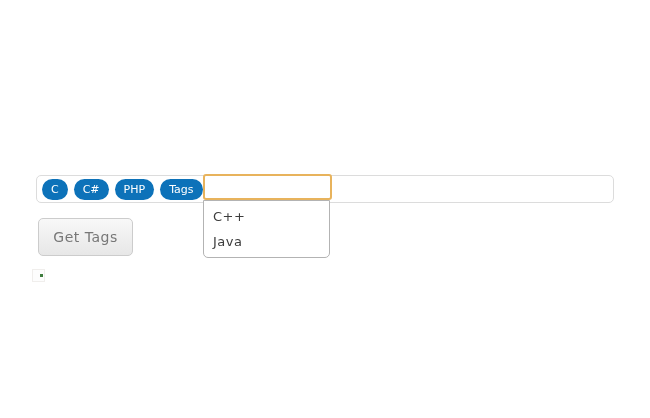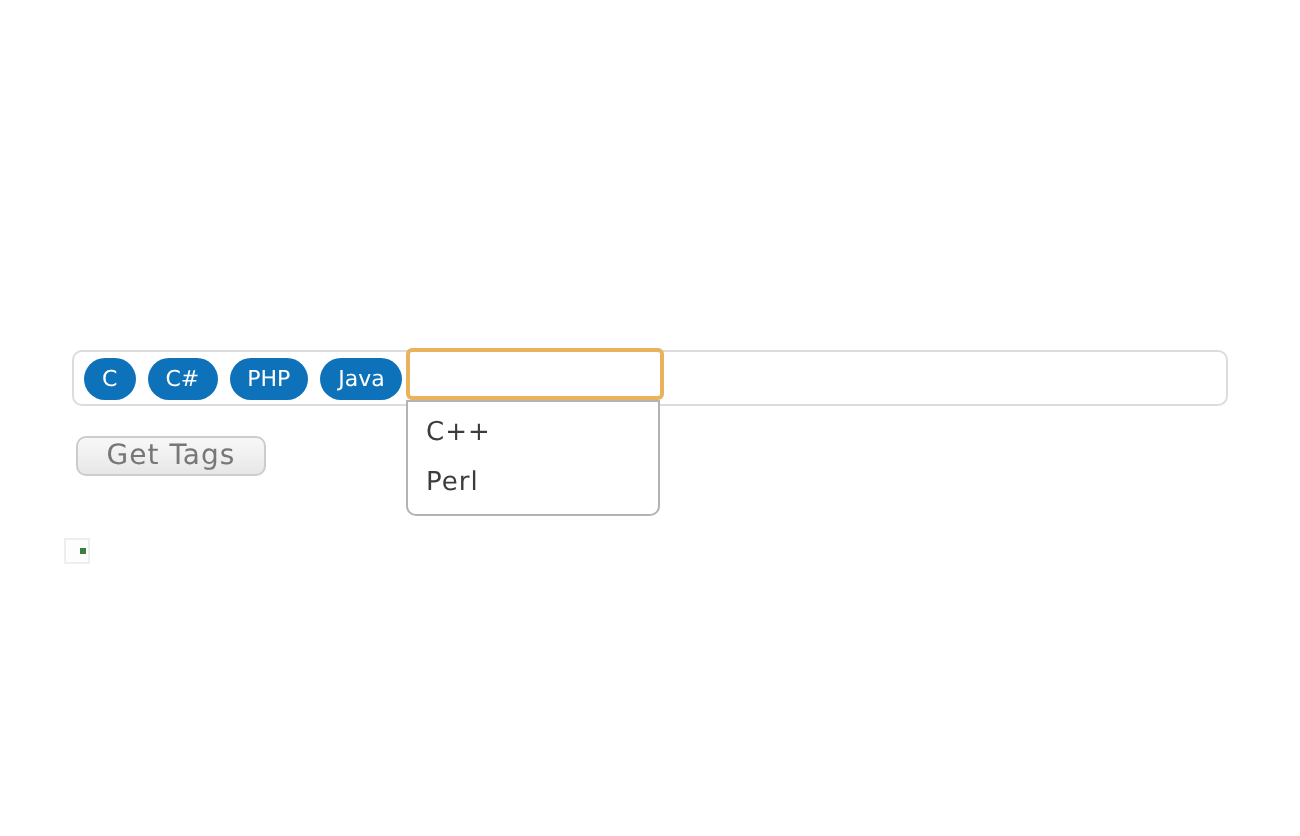--- a/index.html
+++ b/index.html
@@ -90,21 +90,21 @@
     cursor: pointer;
     letter-spacing: 0.5px;
   }
 
   
   .get-tags-btn {
     position: absolute;
     left: 38px;
     top: 218px;
     width: 95px;
-    height: 20px;
+    height: 38px;
     box-sizing: border-box;
     border: 1px solid #cccccc;
     border-radius: 5px;
     background: linear-gradient(#f8f8f8, #e7e7e7);
     color: #777777;
     font-size: 14px;
     letter-spacing: 0.5px;
     cursor: pointer;
     font-family: "DejaVu Sans", "Liberation Sans", sans-serif;
   }
@@ -138,32 +138,32 @@
     <span class="tag-pill">
       <span>C</span>
     </span>
     <span class="tag-pill">
       <span>C#</span>
     </span>
     <span class="tag-pill">
       <span>PHP</span>
     </span>
     <span class="tag-pill">
-      <span>Java</span>
+      <span>Tags</span>
     </span>
   </div>
 
   <input class="tag-text-input" type="text" value="" style="">
 
   <ul class="ac-menu">
     <li class="ac-item">
       <span>C++</span>
     </li>
     <li class="ac-item">
-      <span>Perl</span>
+      <span>Java</span>
     </li>
   </ul>
 
   <button class="get-tags-btn">Get Tags</button>
 
   <div class="broken-img">
     <span class="dot"></span>
   </div>
 
 </div>

